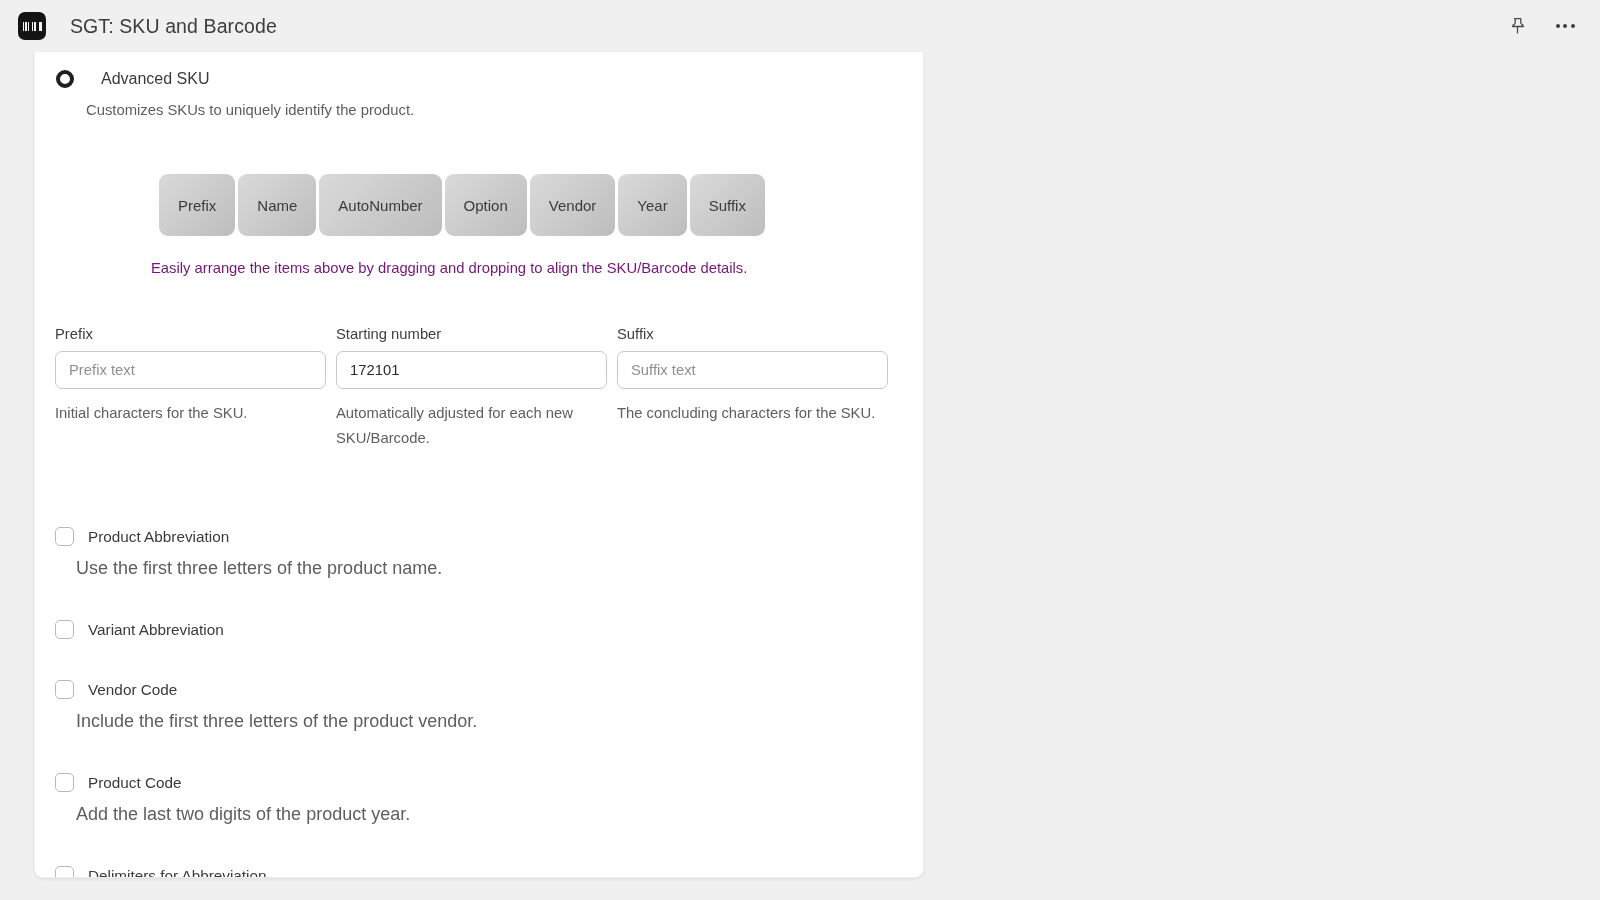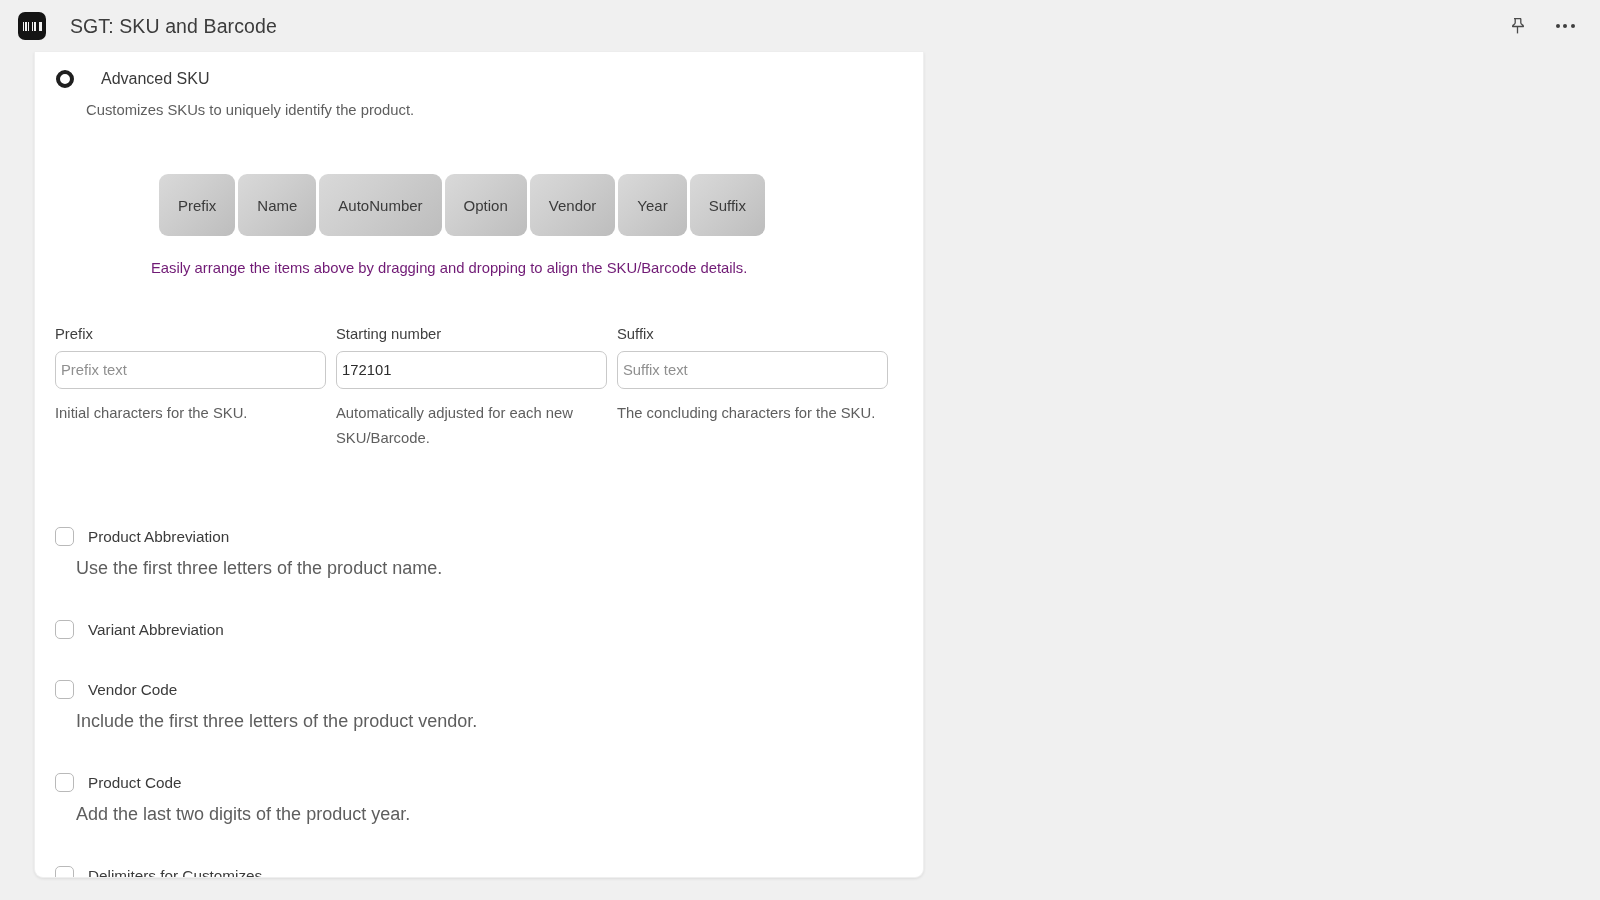--- a/index.html
+++ b/index.html
@@ -190,21 +190,21 @@
     display: block;
   }
   .field-input {
     width: 271px;
     height: 38px;
     border: 1px solid #c9c9c9;
     border-radius: 7px;
     background: #ffffff;
     font-size: 14.8px;
     color: #2c2c2c;
-    padding: 0 5px;
+    padding: 0 13px;
     font-family: "Liberation Sans", sans-serif;
     outline: none;
   }
   .field-input::placeholder {
     color: #8f8f8f;
     opacity: 1;
   }
   .field-help {
     margin-top: 12px;
     font-size: 14.8px;
@@ -344,19 +344,19 @@
       <div class="check-desc">Include the first three letters of the product vendor.</div>
 
       <div class="check-row">
         <span class="checkbox"></span>
         <span class="check-label">Product Code</span>
       </div>
       <div class="check-desc">Add the last two digits of the product year.</div>
 
       <div class="check-row">
         <span class="checkbox"></span>
-        <span class="check-label">Delimiters for Customizes</span>
+        <span class="check-label">Delimiters for Abbreviation</span>
       </div>
 
     </div>
 
   </div>
 </div>
 
 </body></html>

